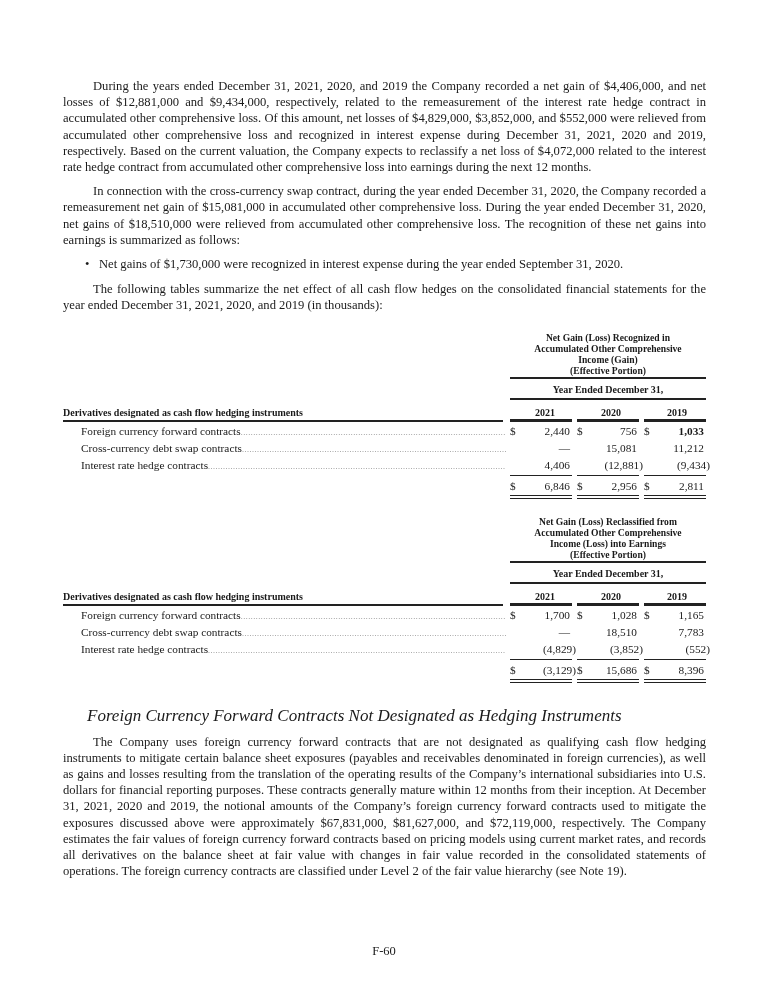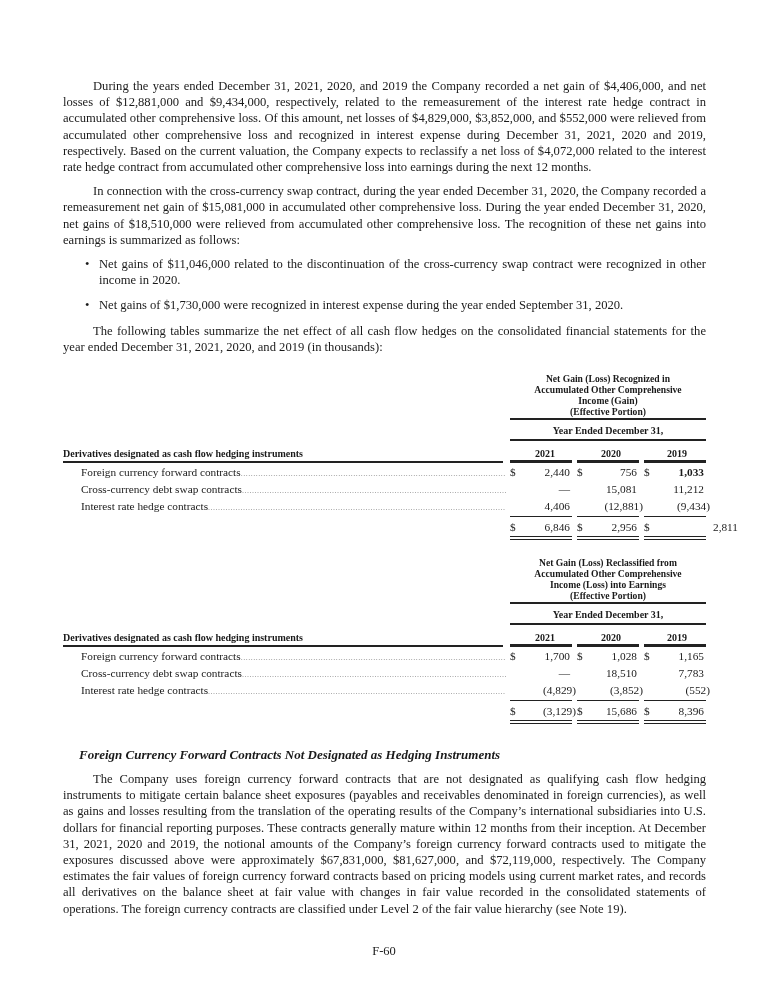--- a/index.html
+++ b/index.html
@@ -20,31 +20,30 @@
   .year-ended { position: absolute; left: 447px; width: 196px; text-align: center; font-weight: bold;
                 font-size: 10px; bottom: 25px; }
   .row-label-head { position: absolute; left: 0; bottom: 2px; font-weight: bold; font-size: 10px; }
   .yr { position: absolute; bottom: 2px; font-weight: bold; font-size: 10px; text-align: center; width: 62px; }
   .row { position: relative; height: 17px; font-size: 11.3px; line-height: 17px; }
   .row .lbl { position: absolute; left: 18px; width: 425px; overflow: hidden; white-space: nowrap; }
   .row .lbl .dots { color: #777; letter-spacing: 0.5px; font-size: 8px; }
   .cur { position: absolute; width: 10px; text-align: left; }
   .num { position: absolute; width: 50px; text-align: right; }
   .total-row { position: relative; height: 19px; font-size: 11.3px; line-height: 20px; }
-  h3.sub { margin: 22px 0 8px 16px; font-size: 13px; font-style: italic; font-weight: bold; }
+  h3.sub { margin: 22px 0 8px 24px; font-size: 17px; font-style: italic; font-weight: normal; }
   .footer { position: absolute; top: 944px; left: 0; width: 768px; text-align: center; font-size: 12.5px; }
 </style>
 </head>
 <body>
 
 <div class="page">
   <p class="para">During the years ended December 31, 2021, 2020, and 2019 the Company recorded a net gain of $4,406,000, and net losses of $12,881,000 and $9,434,000, respectively, related to the remeasurement of the interest rate hedge contract in accumulated other comprehensive loss. Of this amount, net losses of $4,829,000, $3,852,000, and $552,000 were relieved from accumulated other comprehensive loss and recognized in interest expense during December 31, 2021, 2020 and 2019, respectively. Based on the current valuation, the Company expects to reclassify a net loss of $4,072,000 related to the interest rate hedge contract from accumulated other comprehensive loss into earnings during the next 12 months.</p>
   <p class="para">In connection with the cross-currency swap contract, during the year ended December 31, 2020, the Company recorded a remeasurement net gain of $15,081,000 in accumulated other comprehensive loss. During the year ended December 31, 2020, net gains of $18,510,000 were relieved from accumulated other comprehensive loss. The recognition of these net gains into earnings is summarized as follows:</p>
   <ul class="bullets">
-    <li>Net gains of $11,046,000 related to the discontinuation of the cross-currency swap contract were recognized in other income in 2020.</li>
     <li>Net gains of $1,730,000 were recognized in interest expense during the year ended September 31, 2020.</li>
   </ul>
   <p class="para">The following tables summarize the net effect of all cash flow hedges on the consolidated financial statements for the year ended December 31, 2021, 2020, and 2019 (in thousands):</p>
 
   <div id="tables-container">
   <div class="tbl">
     <div class="tbl-head">
       <div class="col-title">
             <div>Net Gain (Loss) Recognized in</div>
             <div>Accumulated Other Comprehensive</div>
@@ -89,21 +88,21 @@
             <div class="rule" style="left: 447px; width: 62px; height: 1px; top: 1px;"></div>
             <div class="rule" style="left: 514px; width: 62px; height: 1px; top: 1px;"></div>
             <div class="rule" style="left: 581px; width: 62px; height: 1px; top: 1px;"></div>
           </div>
           <div class="total-row">
             <div class="cur" style="left: 447px;">$</div>
             <div class="num" style="left: 457px;">6,846</div>
             <div class="cur" style="left: 514px;">$</div>
             <div class="num" style="left: 524px;">2,956</div>
             <div class="cur" style="left: 581px;">$</div>
-            <div class="num" style="left: 625px;">2,811</div>
+            <div class="num" style="left: 591px;">2,811</div>
           </div>
           <div style="position: relative; height: 5px;">
             <div class="rule" style="left: 447px; width: 62px; height: 1px; top: 0px;"></div>
             <div class="rule" style="left: 447px; width: 62px; height: 1px; top: 3px;"></div>
             <div class="rule" style="left: 514px; width: 62px; height: 1px; top: 0px;"></div>
             <div class="rule" style="left: 514px; width: 62px; height: 1px; top: 3px;"></div>
             <div class="rule" style="left: 581px; width: 62px; height: 1px; top: 0px;"></div>
             <div class="rule" style="left: 581px; width: 62px; height: 1px; top: 3px;"></div>
           </div>
         </div>

